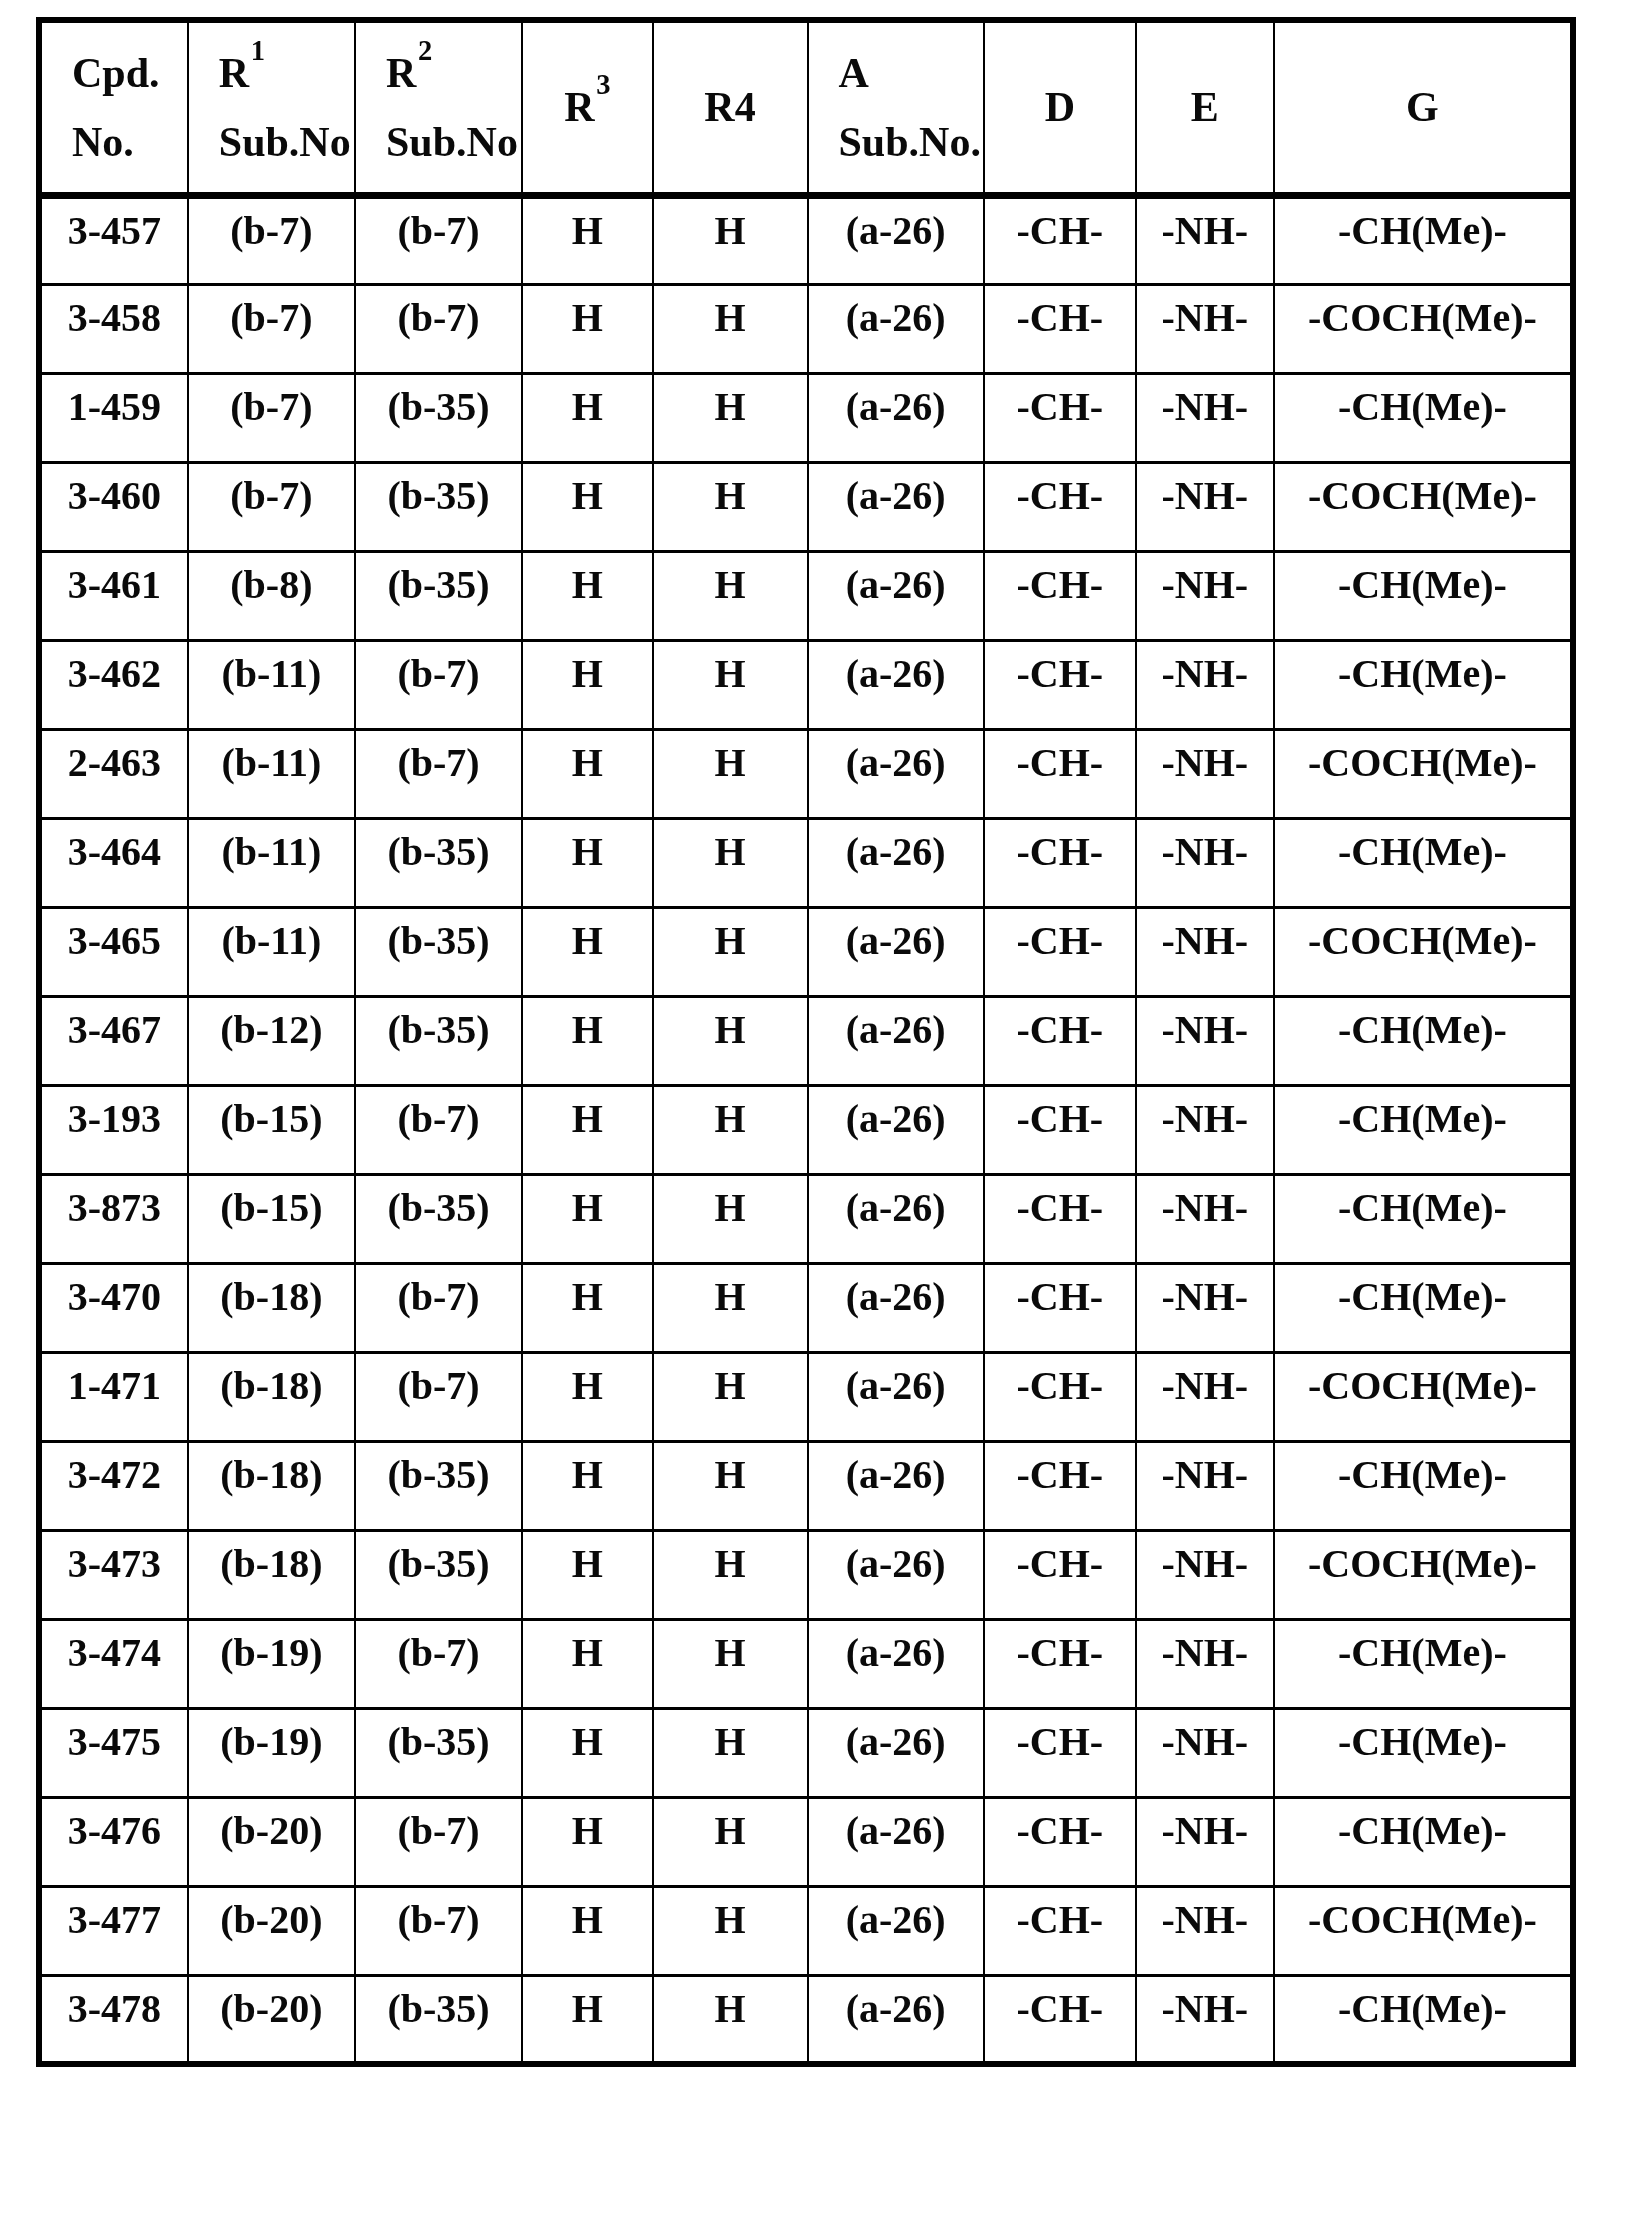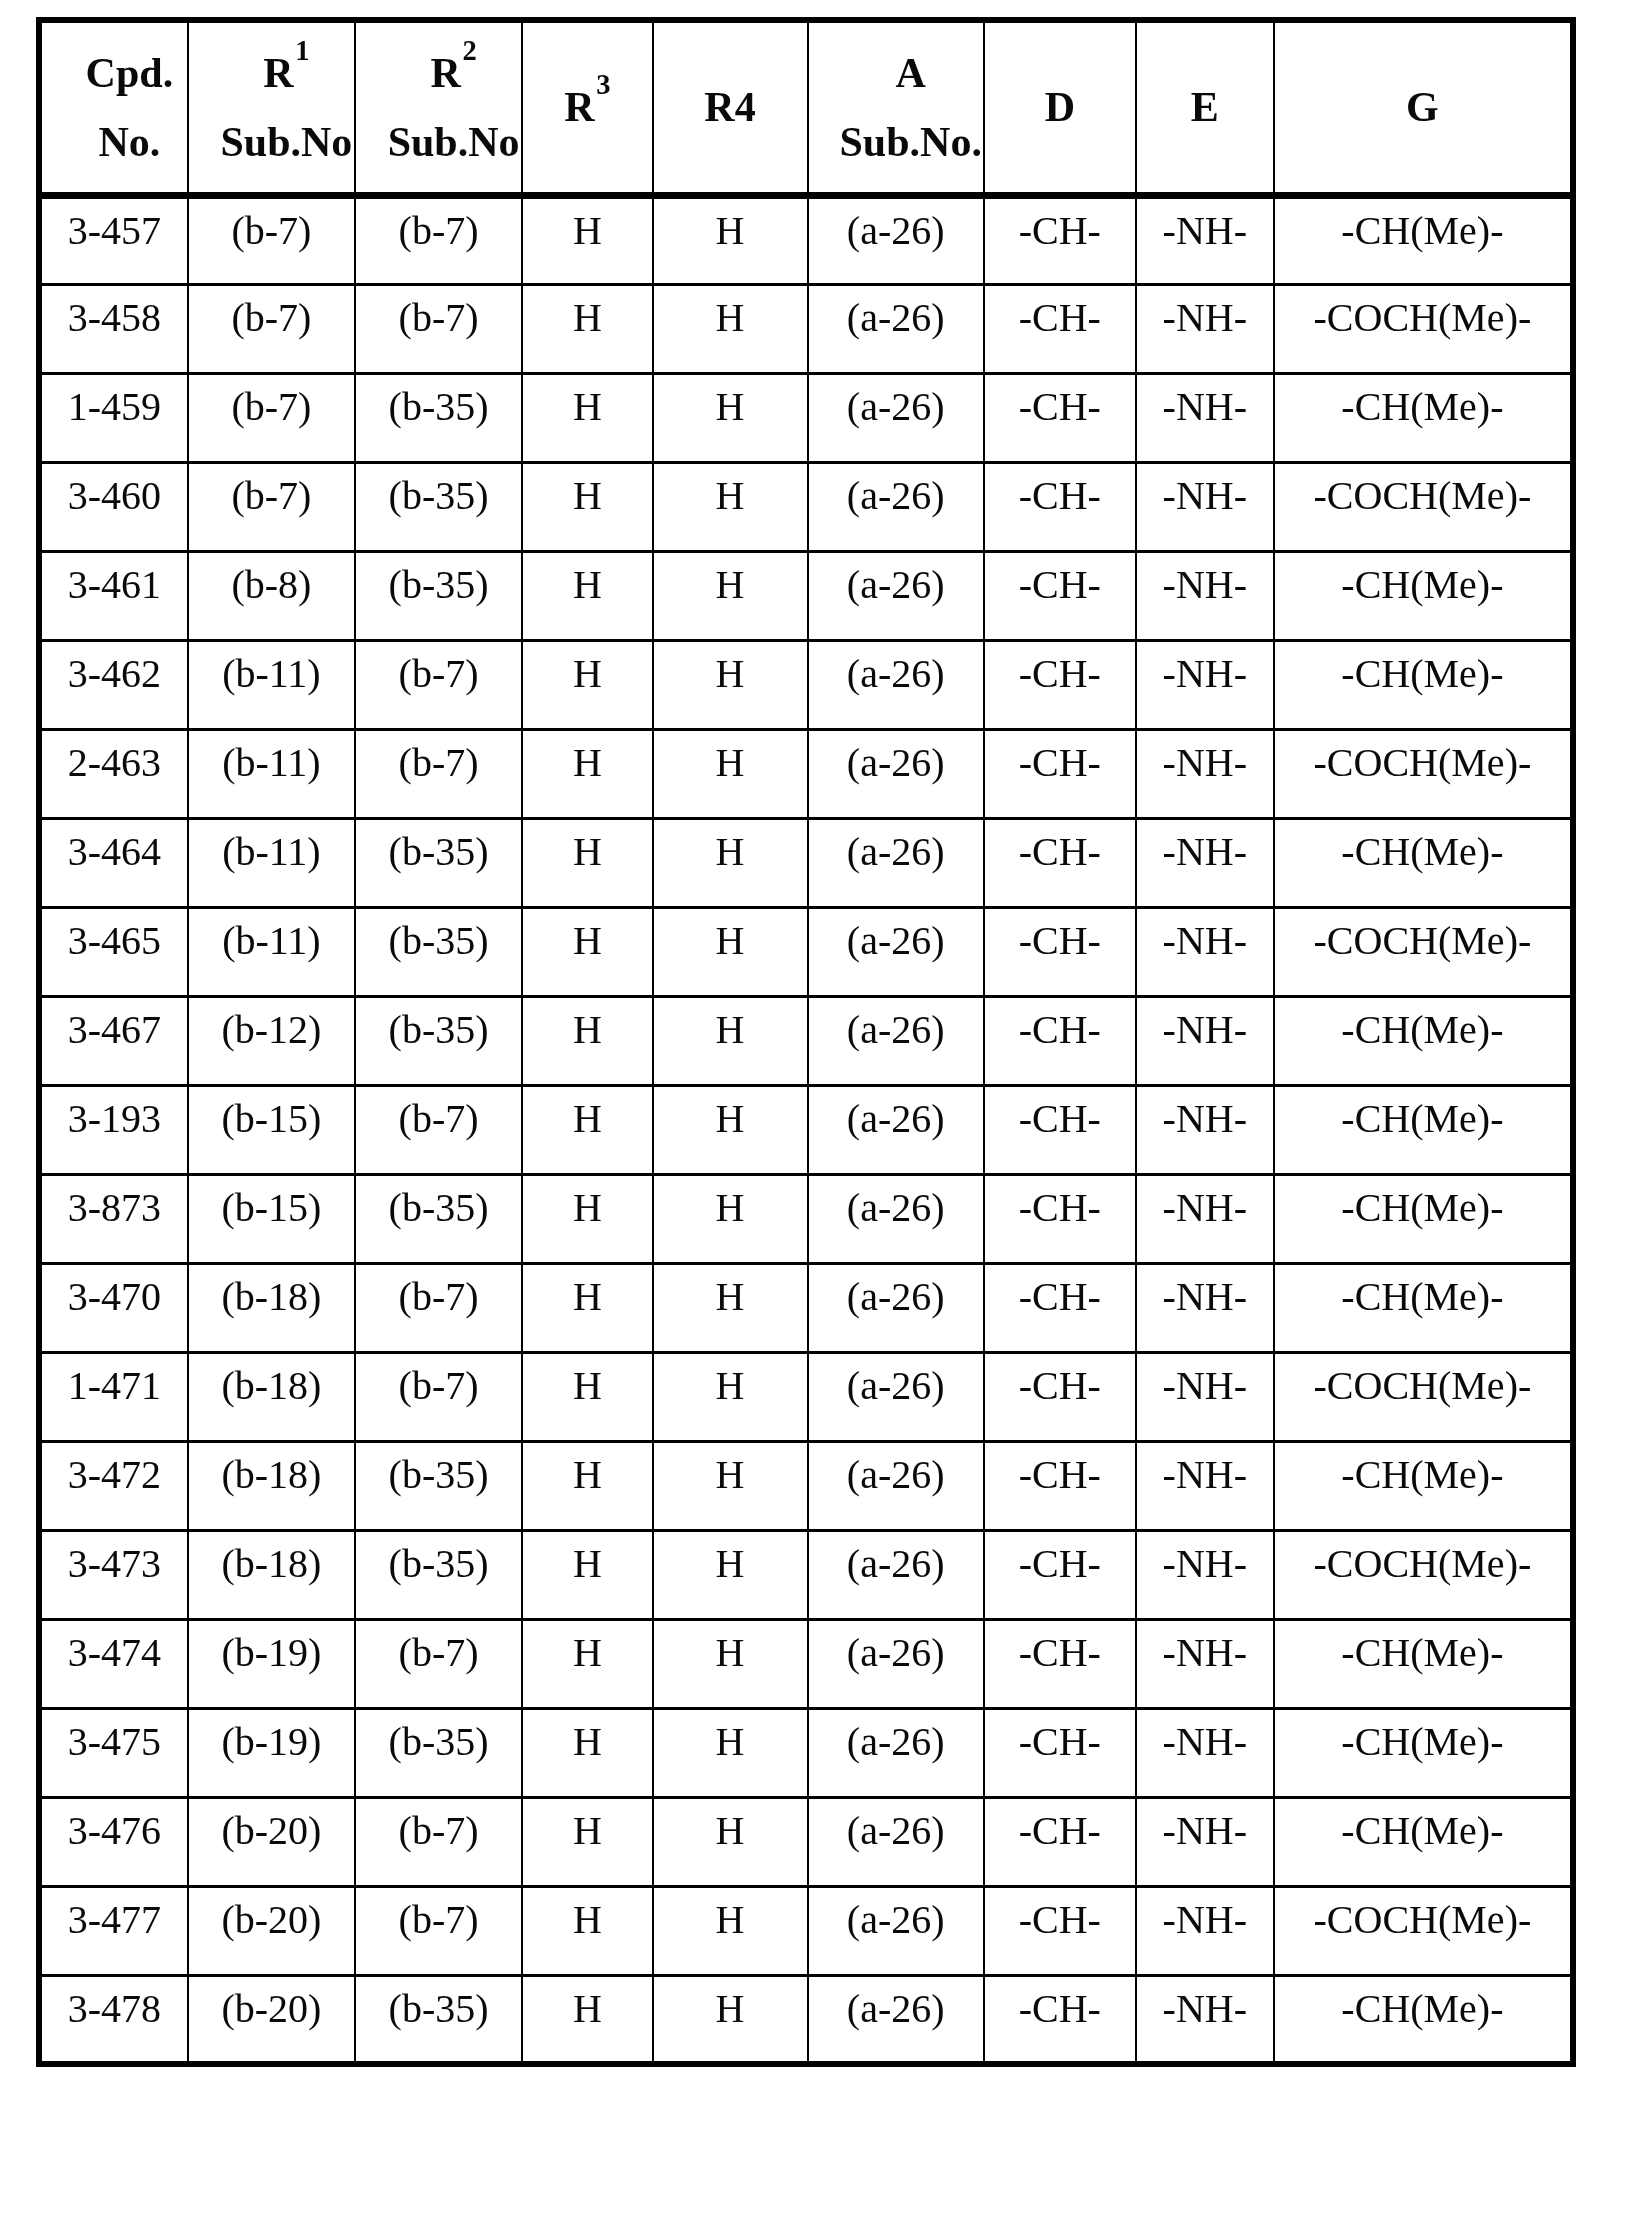--- a/index.html
+++ b/index.html
@@ -43,36 +43,36 @@
   thead th {
     border-bottom-width: 7px;
     font-weight: bold;
     font-size: 42px;
     vertical-align: middle;
     padding: 0;
   }
   .htwo {
     display: flex;
     flex-direction: column;
-    align-items: center;
+    align-items: flex-start;
     justify-content: center;
     gap: 26.5px;
     height: 100%;
     line-height: 1;
     padding-left: 30px;
   }
   .hone { line-height: 1; }
   sup.rsup {
     font-size: 0.68em;
     position: relative;
     top: -0.42em;
     margin-left: 1.6px;
     line-height: 0;
   }
-  tbody tr { height: 89px; }
+  tbody tr { height: 89px; font-weight: bold; }
   tbody td {
     font-size: 40px;
     vertical-align: top;
     padding-top: 11px;
     line-height: 1.05;
   }
 </style>
 </head>
 <body>
 

